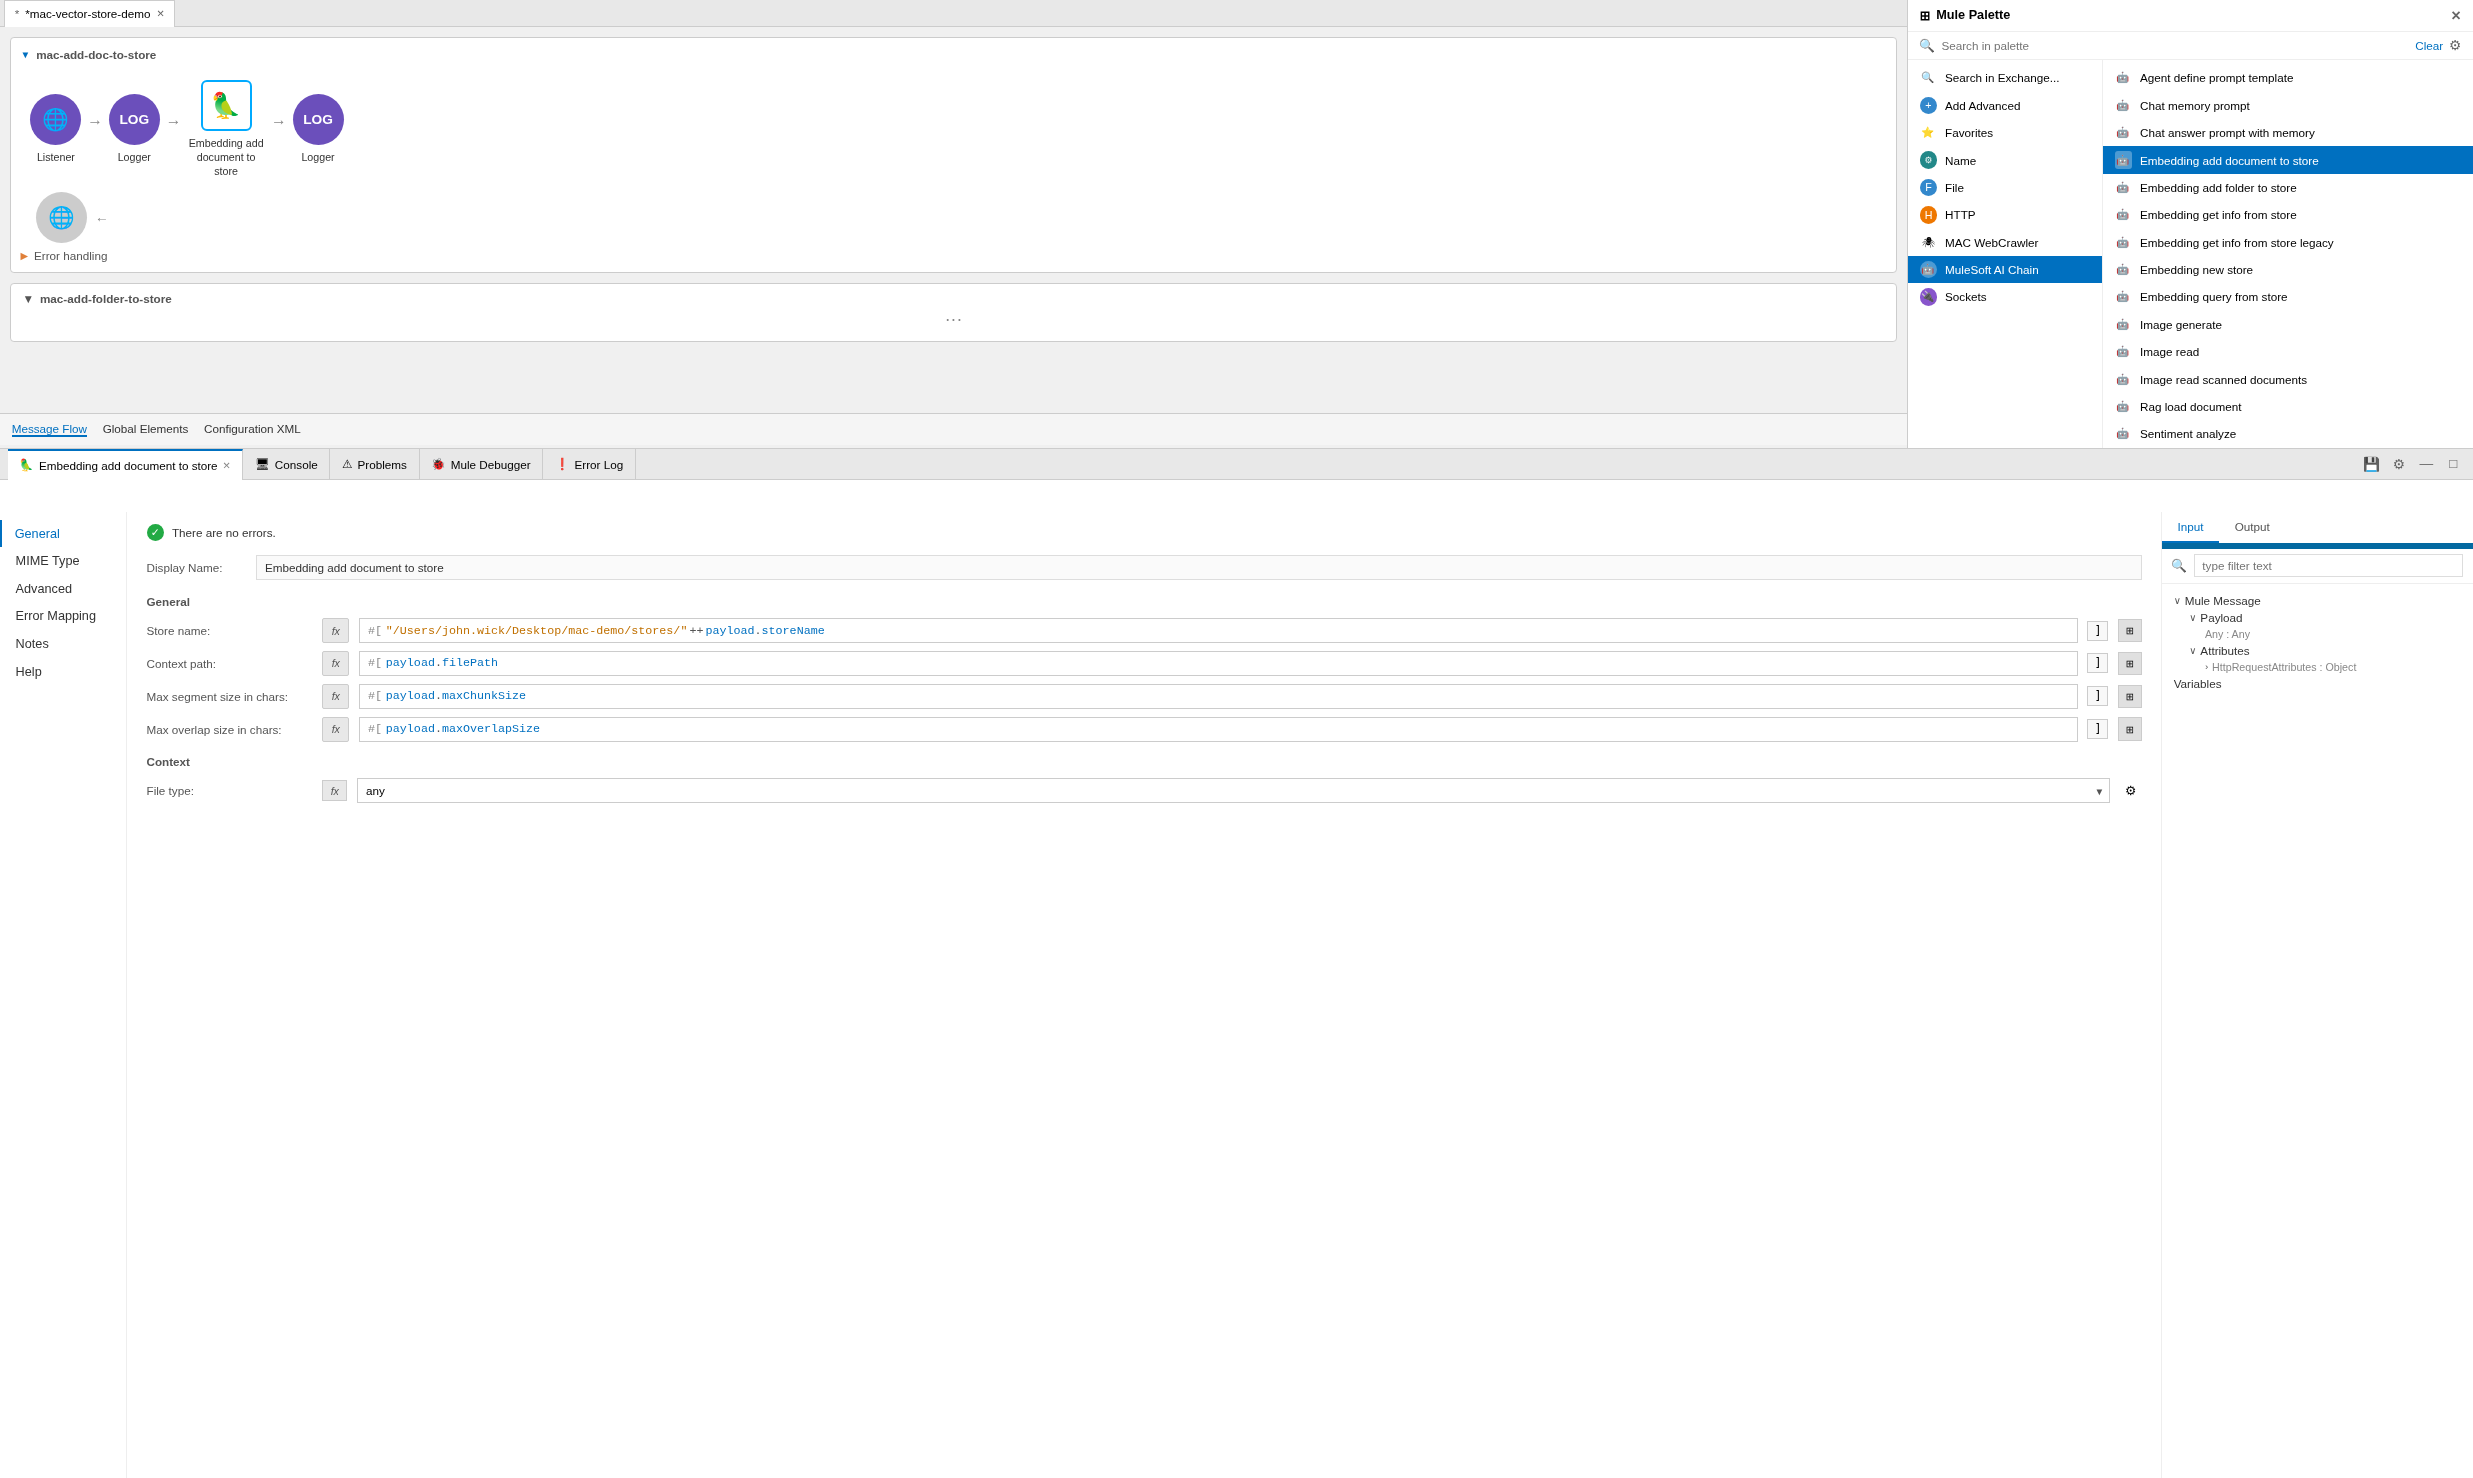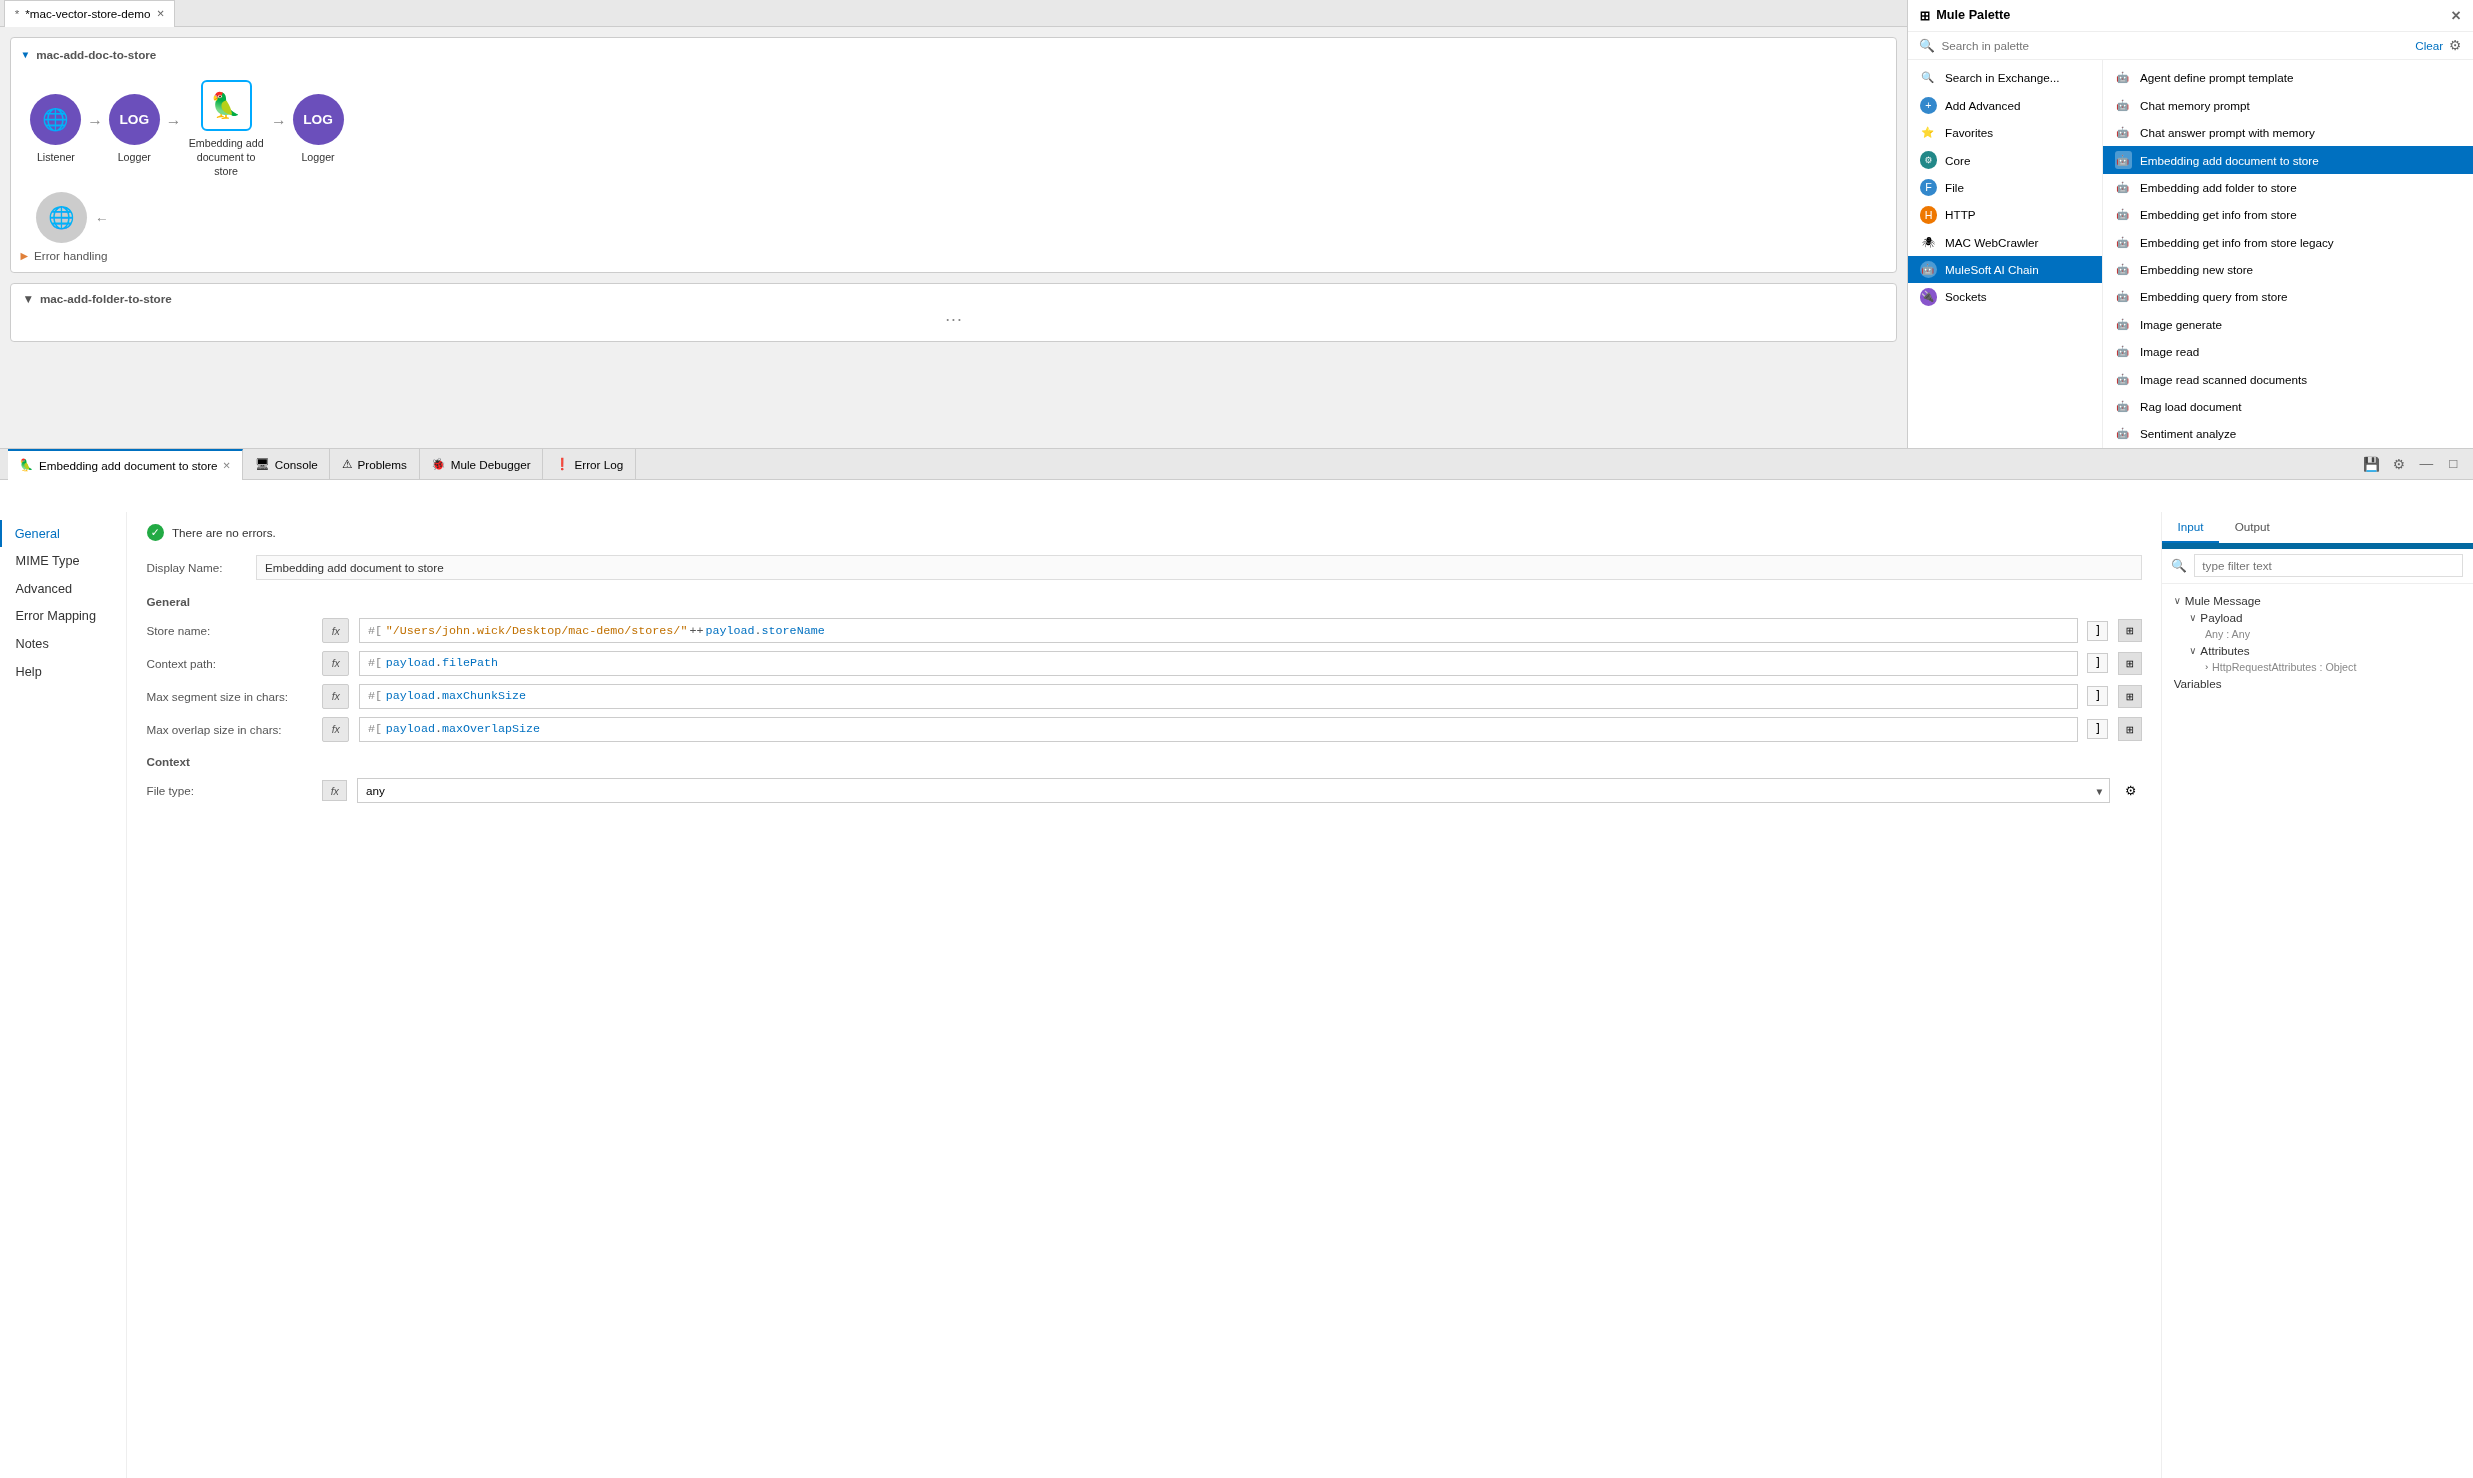--- a/index.html
+++ b/index.html
@@ -174,20 +174,25 @@
 
       <div class="second-flow">
         <div class="second-flow-header">
           <span class="triangle">▼</span>
           <span>mac-add-folder-to-store</span>
         </div>
         <div class="second-flow-dots">···</div>
       </div>
     </div>
 
+    <div class="canvas-bottom-tabs">
+      <span class="canvas-bottom-tab active">Message Flow</span>
+      <span class="canvas-bottom-tab">Global Elements</span>
+      <span class="canvas-bottom-tab">Configuration XML</span>
+    </div>
   </div>
 
   <div class="palette-panel">
     <div class="palette-header">
       <div class="palette-header-left">
         <span>⊞</span>
         <span>Mule Palette</span>
       </div>
       <div class="palette-header-right">
         <span style="cursor:pointer;color:#666;">✕</span>
@@ -209,21 +214,21 @@
         <div class="palette-left-item">
           <div class="item-icon icon-blue">+</div>
           <span>Add Advanced</span>
         </div>
         <div class="palette-left-item">
           <div class="item-icon">⭐</div>
           <span>Favorites</span>
         </div>
         <div class="palette-left-item">
           <div class="item-icon icon-teal" style="font-size:8.8px;">⚙</div>
-          <span>Core</span>
+          <span>Name</span>
         </div>
         <div class="palette-left-item">
           <div class="item-icon icon-blue">F</div>
           <span>File</span>
         </div>
         <div class="palette-left-item">
           <div class="item-icon icon-orange">H</div>
           <span>HTTP</span>
         </div>
         <div class="palette-left-item">

